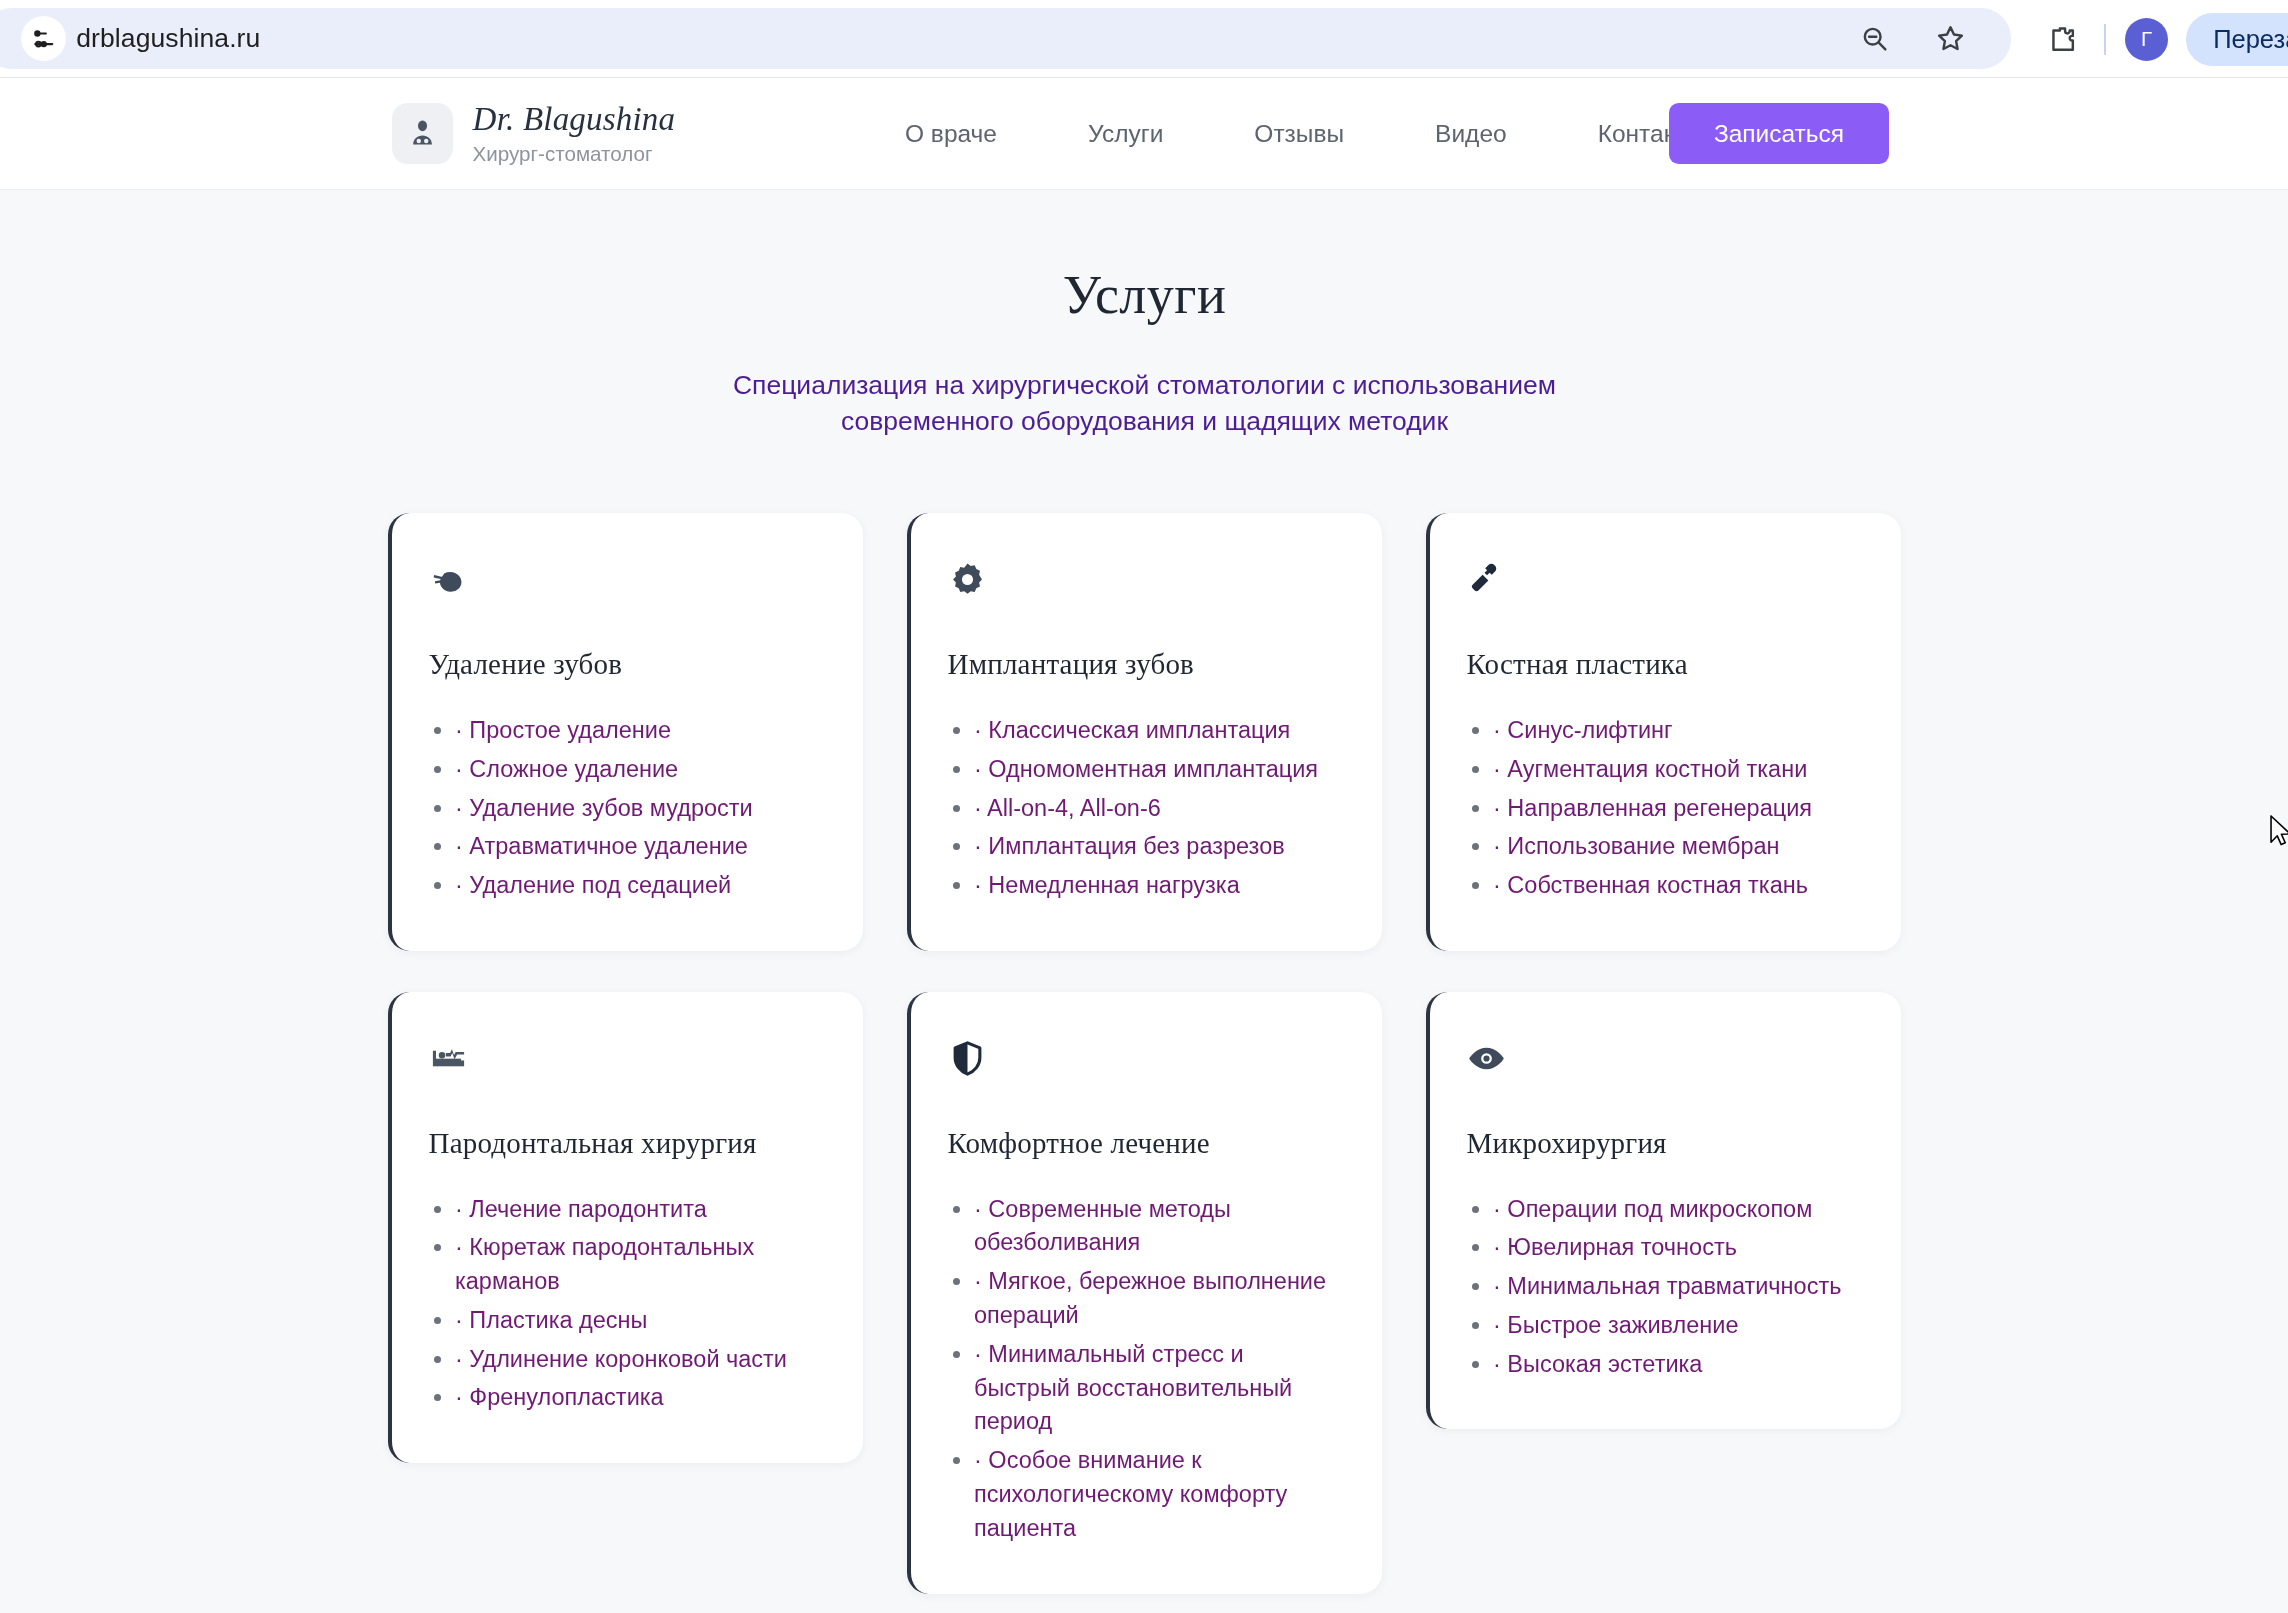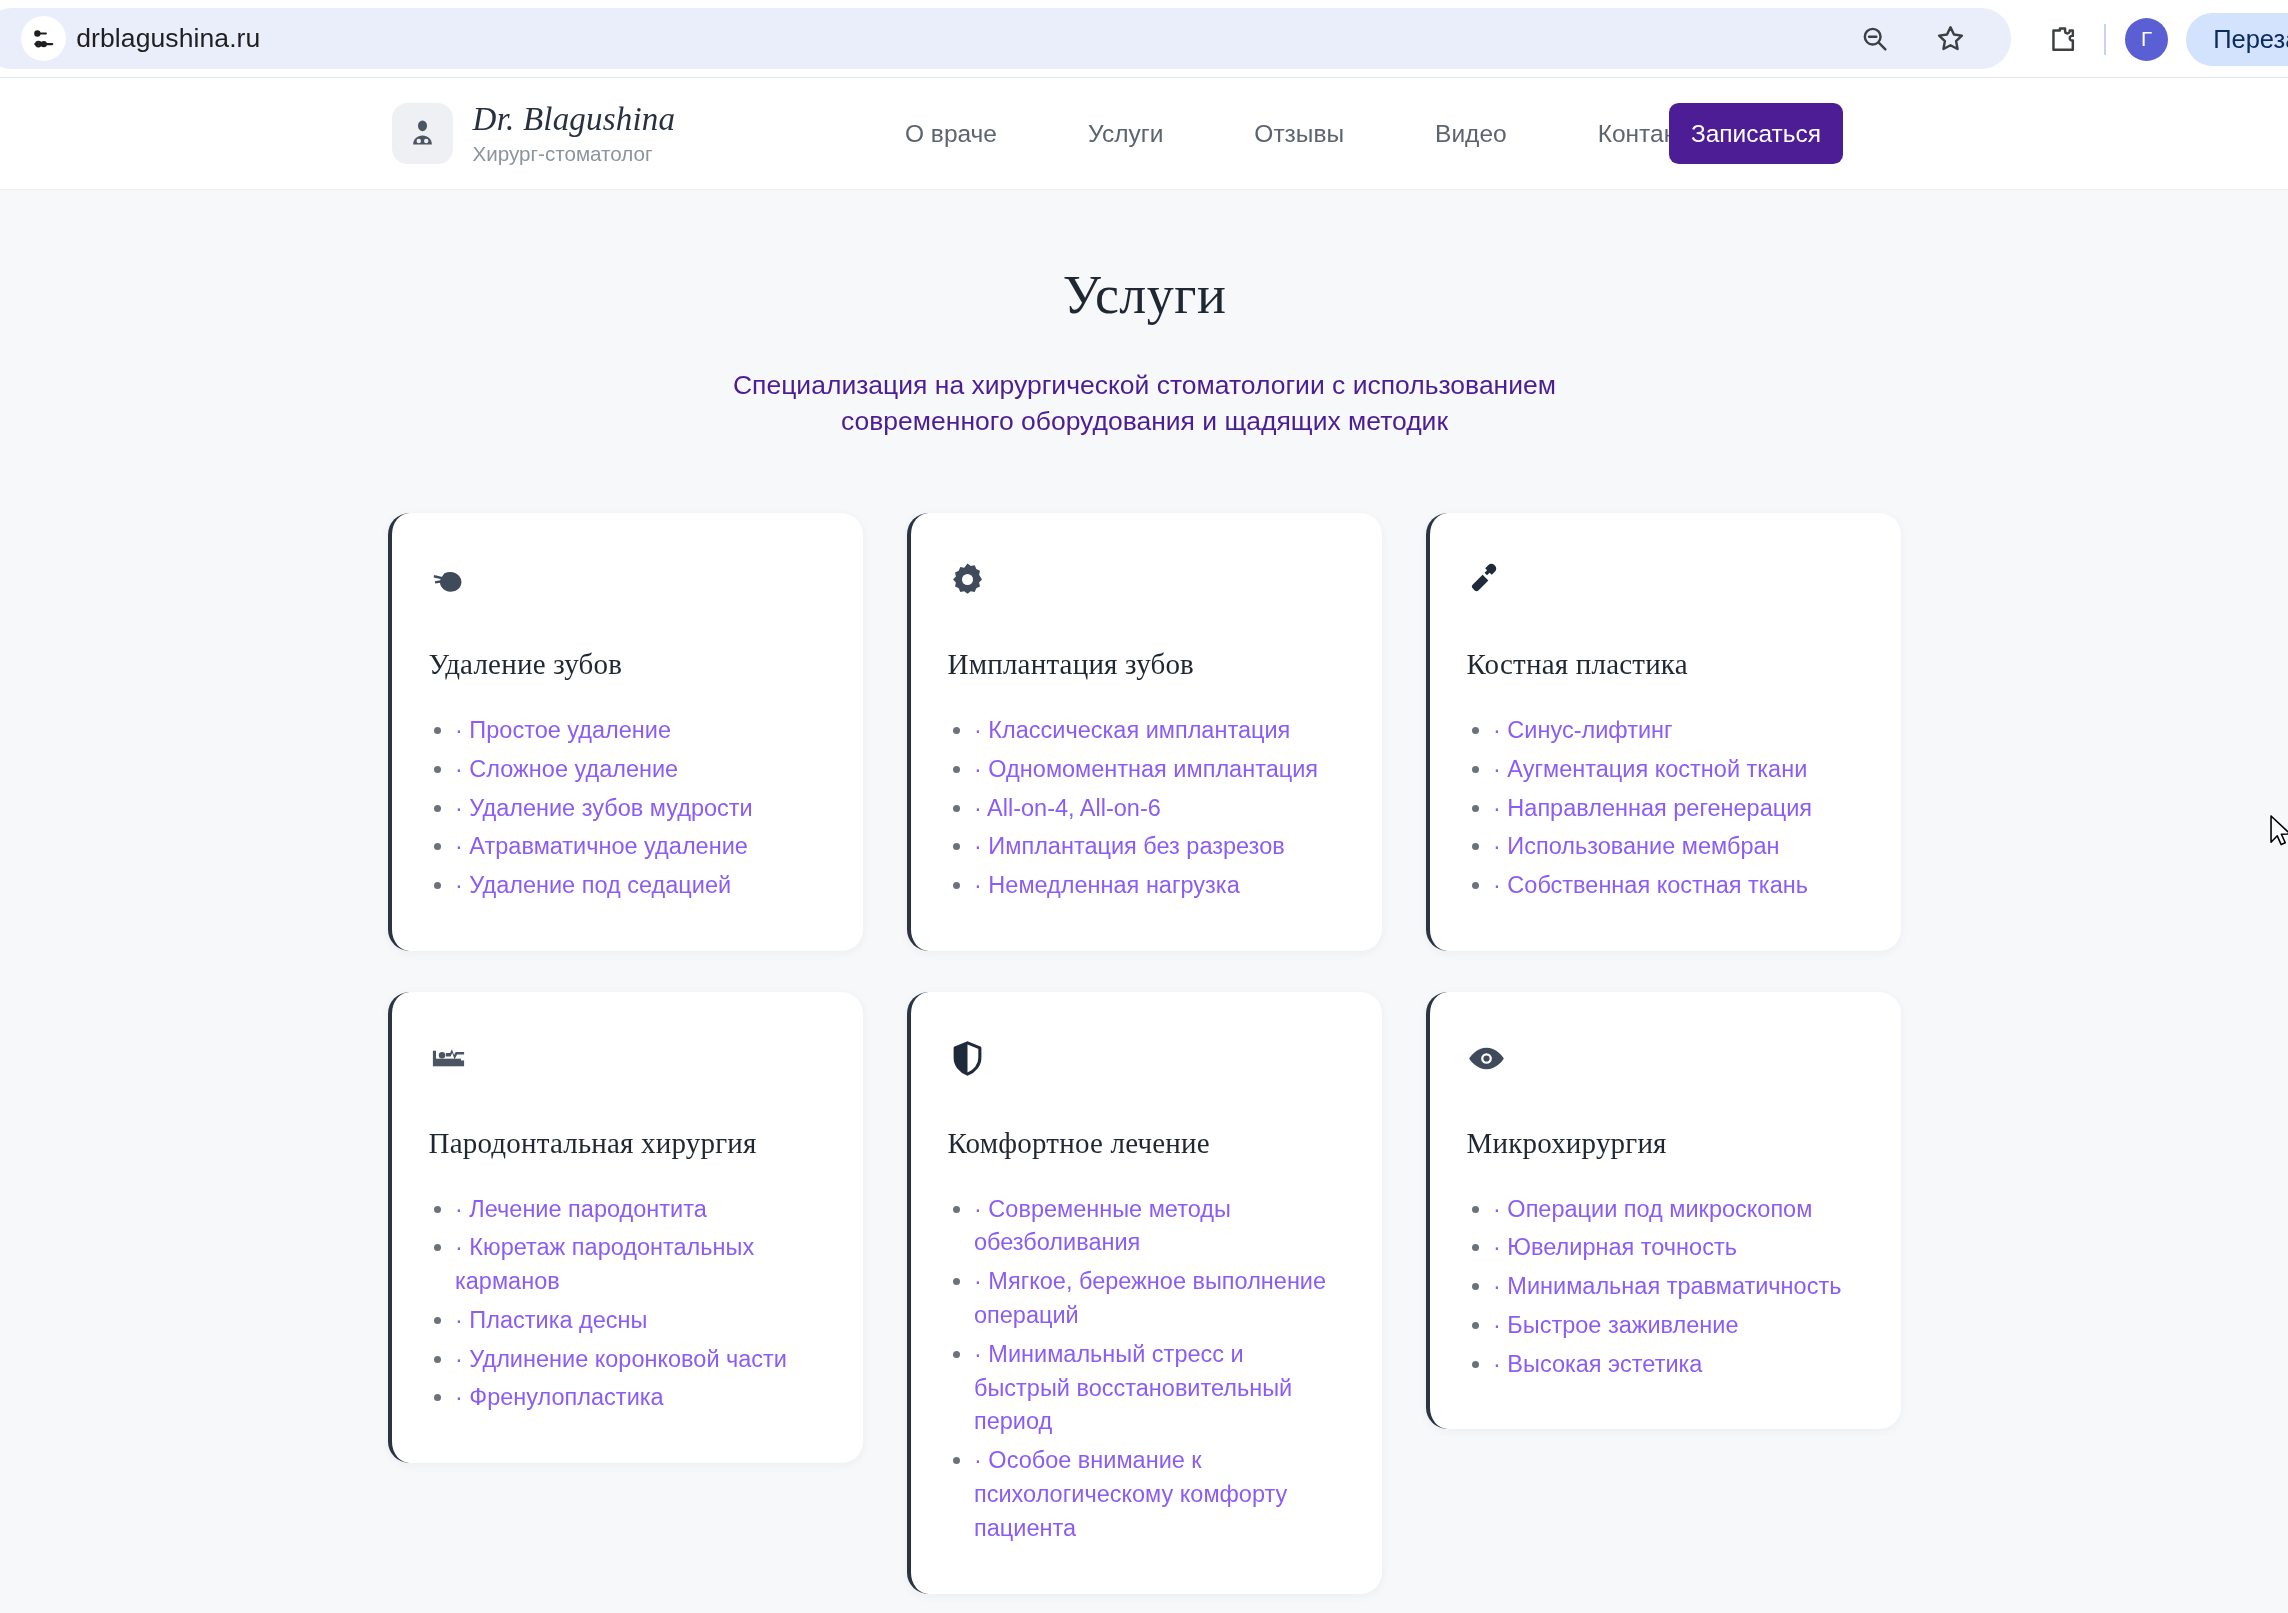--- a/index.html
+++ b/index.html
@@ -142,23 +142,23 @@
   .site-nav a {
     font-size: 24.5px;
     color: #5c646f;
     text-decoration: none;
     cursor: pointer;
     margin-left: 44px;
   }
   .cta-btn {
     position: absolute;
     left: 1669px;
-    width: 174px;
+    width: 220px;
     height: 61px;
-    background: #4c1d95;
+    background: #8b5cf6;
     color: #ffffff;
     border: none;
     border-radius: 9.8px;
     font-size: 24.5px;
     font-family: inherit;
     cursor: pointer;
   }
 
   
   .page {
@@ -217,21 +217,21 @@
     letter-spacing: 0.2px;
     margin-bottom: 33px;
   }
   .card-list {
     list-style: disc;
     padding-left: 26.5px;
   }
   .card-list li {
     font-size: 23.5px;
     line-height: 1.44;
-    color: #8b5cf6;
+    color: #701a75;
     margin-bottom: 4.9px;
   }
   .card-list li::marker { color: #6b727c; }
 
   
   .cursor {
     position: absolute;
     left: 2269px;
     top: 814px;
     pointer-events: none;

